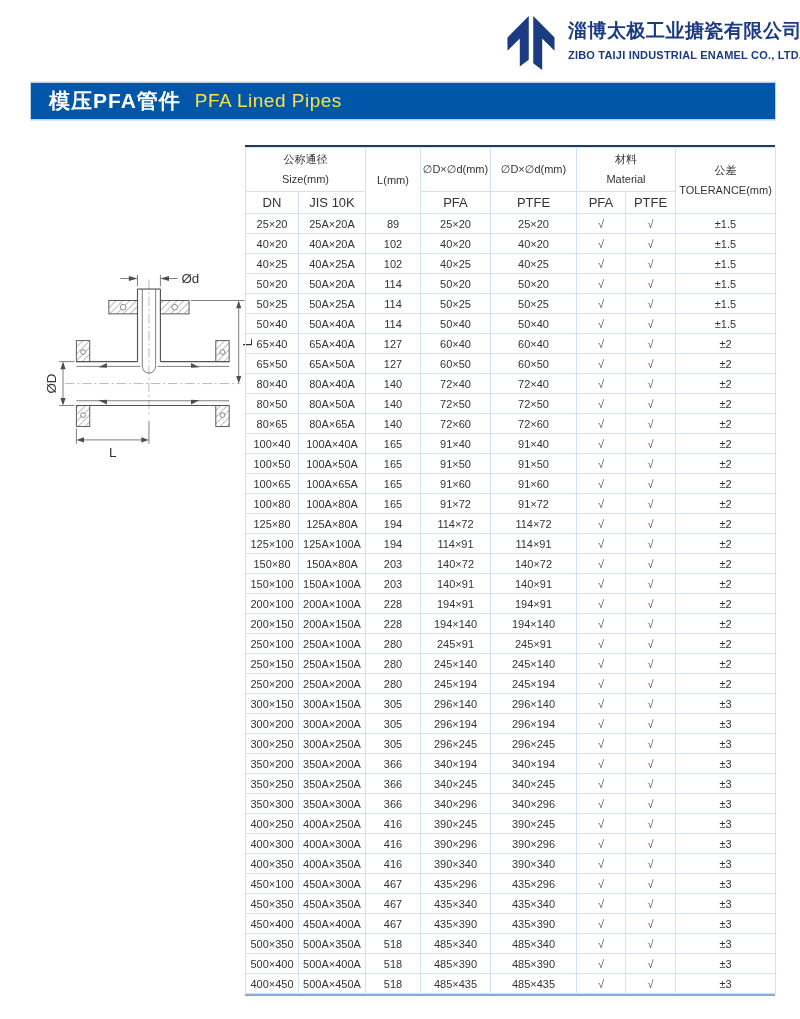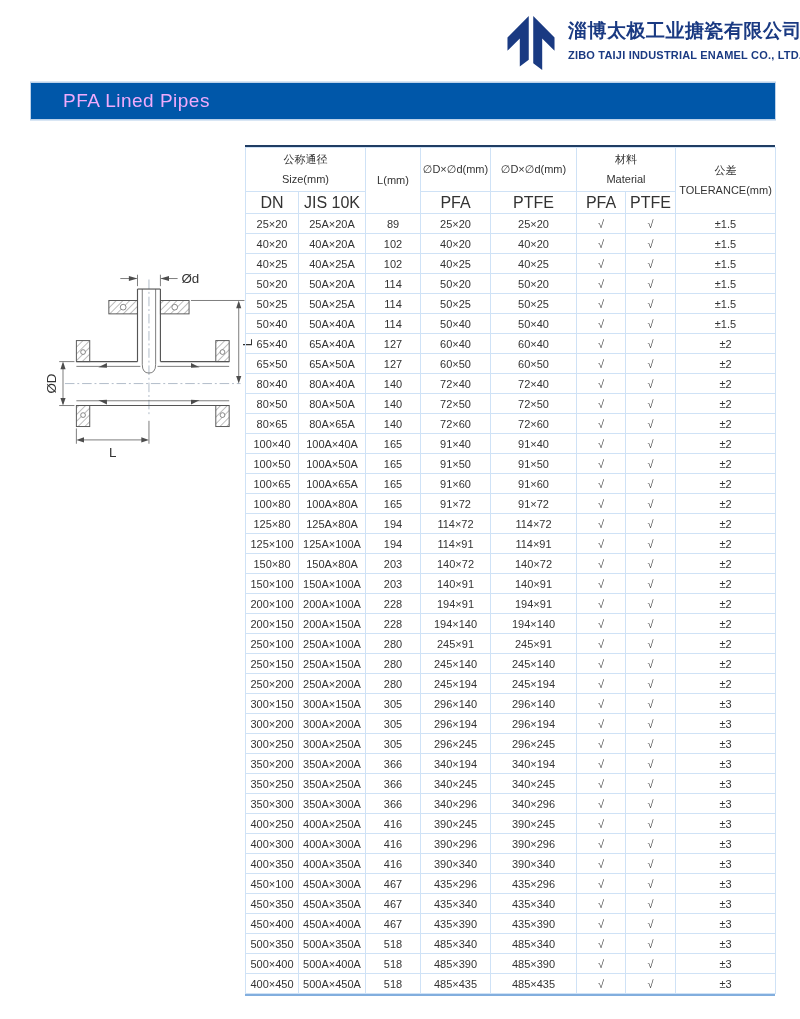--- a/index.html
+++ b/index.html
@@ -15,60 +15,61 @@
   .company-cn { font-size:19px; font-weight:bold; color:#1a3a82; letter-spacing:0.5px; white-space:nowrap; }
   .company-en { font-size:11px; font-weight:bold; color:#1a3a82; letter-spacing:0.2px; margin-top:5px; white-space:nowrap; }
 
   
   .title-bar {
     position:absolute; left:30px; top:82px; width:746px; height:38px;
     background:#0057a9; border:1px solid #bcd2ea; box-shadow:0 1px 0 #d9e6f4, 0 -1px 0 #d9e6f4;
     display:flex; align-items:center; padding-left:18px; box-sizing:border-box;
   }
   .title-cn { color:#ffffff; font-size:21px; font-weight:bold; letter-spacing:1px; }
-  .title-en { color:#f0abfc; font-size:19px; margin-left:14px; letter-spacing:0.5px; }
+  .title-en { color:#fde047; font-size:19px; margin-left:14px; letter-spacing:0.5px; }
 
   
   .diagram { position:absolute; left:42px; top:266px; width:212px; height:196px; }
   .caption { position:absolute; left:26px; top:479px; width:212px; text-align:center; color:#f4661c; }
   .caption-cn { font-size:19px; font-weight:bold; letter-spacing:3px; }
   .caption-en { font-size:18px; margin-top:7px; letter-spacing:1px; }
 
   
   .table-wrap {
     position:absolute; left:245px; top:145px; width:530px;
     border-top:2px solid #203d63; border-bottom:2px solid #82aede;
   }
   table.spec { border-collapse:collapse; width:530px; table-layout:fixed; }
   table.spec th, table.spec td {
     border:1px solid #cfe2f6; text-align:center; vertical-align:middle;
     padding:0; color:#333333; font-weight:normal; overflow:hidden; white-space:nowrap;
   }
   table.spec thead tr.group th { height:43px; font-size:11px; line-height:1.8; }
-  table.spec thead tr.sub th { height:21px; font-size:16px; }
+  table.spec thead tr.sub th { height:21px; font-size:13px; }
   table.spec tbody td { height:19px; font-size:11px; }
   table.spec tbody td:nth-child(6), table.spec tbody td:nth-child(7) { color:#4d4d4d; }
 </style>
 </head>
 <body>
 
 <div class="brand">
   <div class="brand-icon">
     <svg viewBox="0 0 100 100" width="56" height="58" aria-hidden="true">
       <polygon points="46,2 8,40 8,64 30,42 30,92 46,80" fill="#1a3a82"></polygon>
       <polygon points="54,2 92,40 92,64 70,42 70,98 54,86" fill="#1a3a82"></polygon>
     </svg>
   </div>
   <div class="brand-text">
     <div class="company-cn">淄博太极工业搪瓷有限公司</div>
     <div class="company-en">ZIBO TAIJI INDUSTRIAL ENAMEL CO., LTD.</div>
   </div>
 </div>
 
 <div class="title-bar">
+  <span class="title-cn">模压PFA管件</span>
   <span class="title-en">PFA Lined Pipes</span>
 </div>
 
 <div class="diagram">
   <svg viewBox="0 0 222 205" width="212" height="196">
     <defs>
       <pattern id="hatch" width="5" height="5" patternUnits="userSpaceOnUse" patternTransform="rotate(45)">
         <line x1="0" y1="0" x2="0" y2="5" stroke="#777777" stroke-width="1"></line>
       </pattern>
     </defs>

